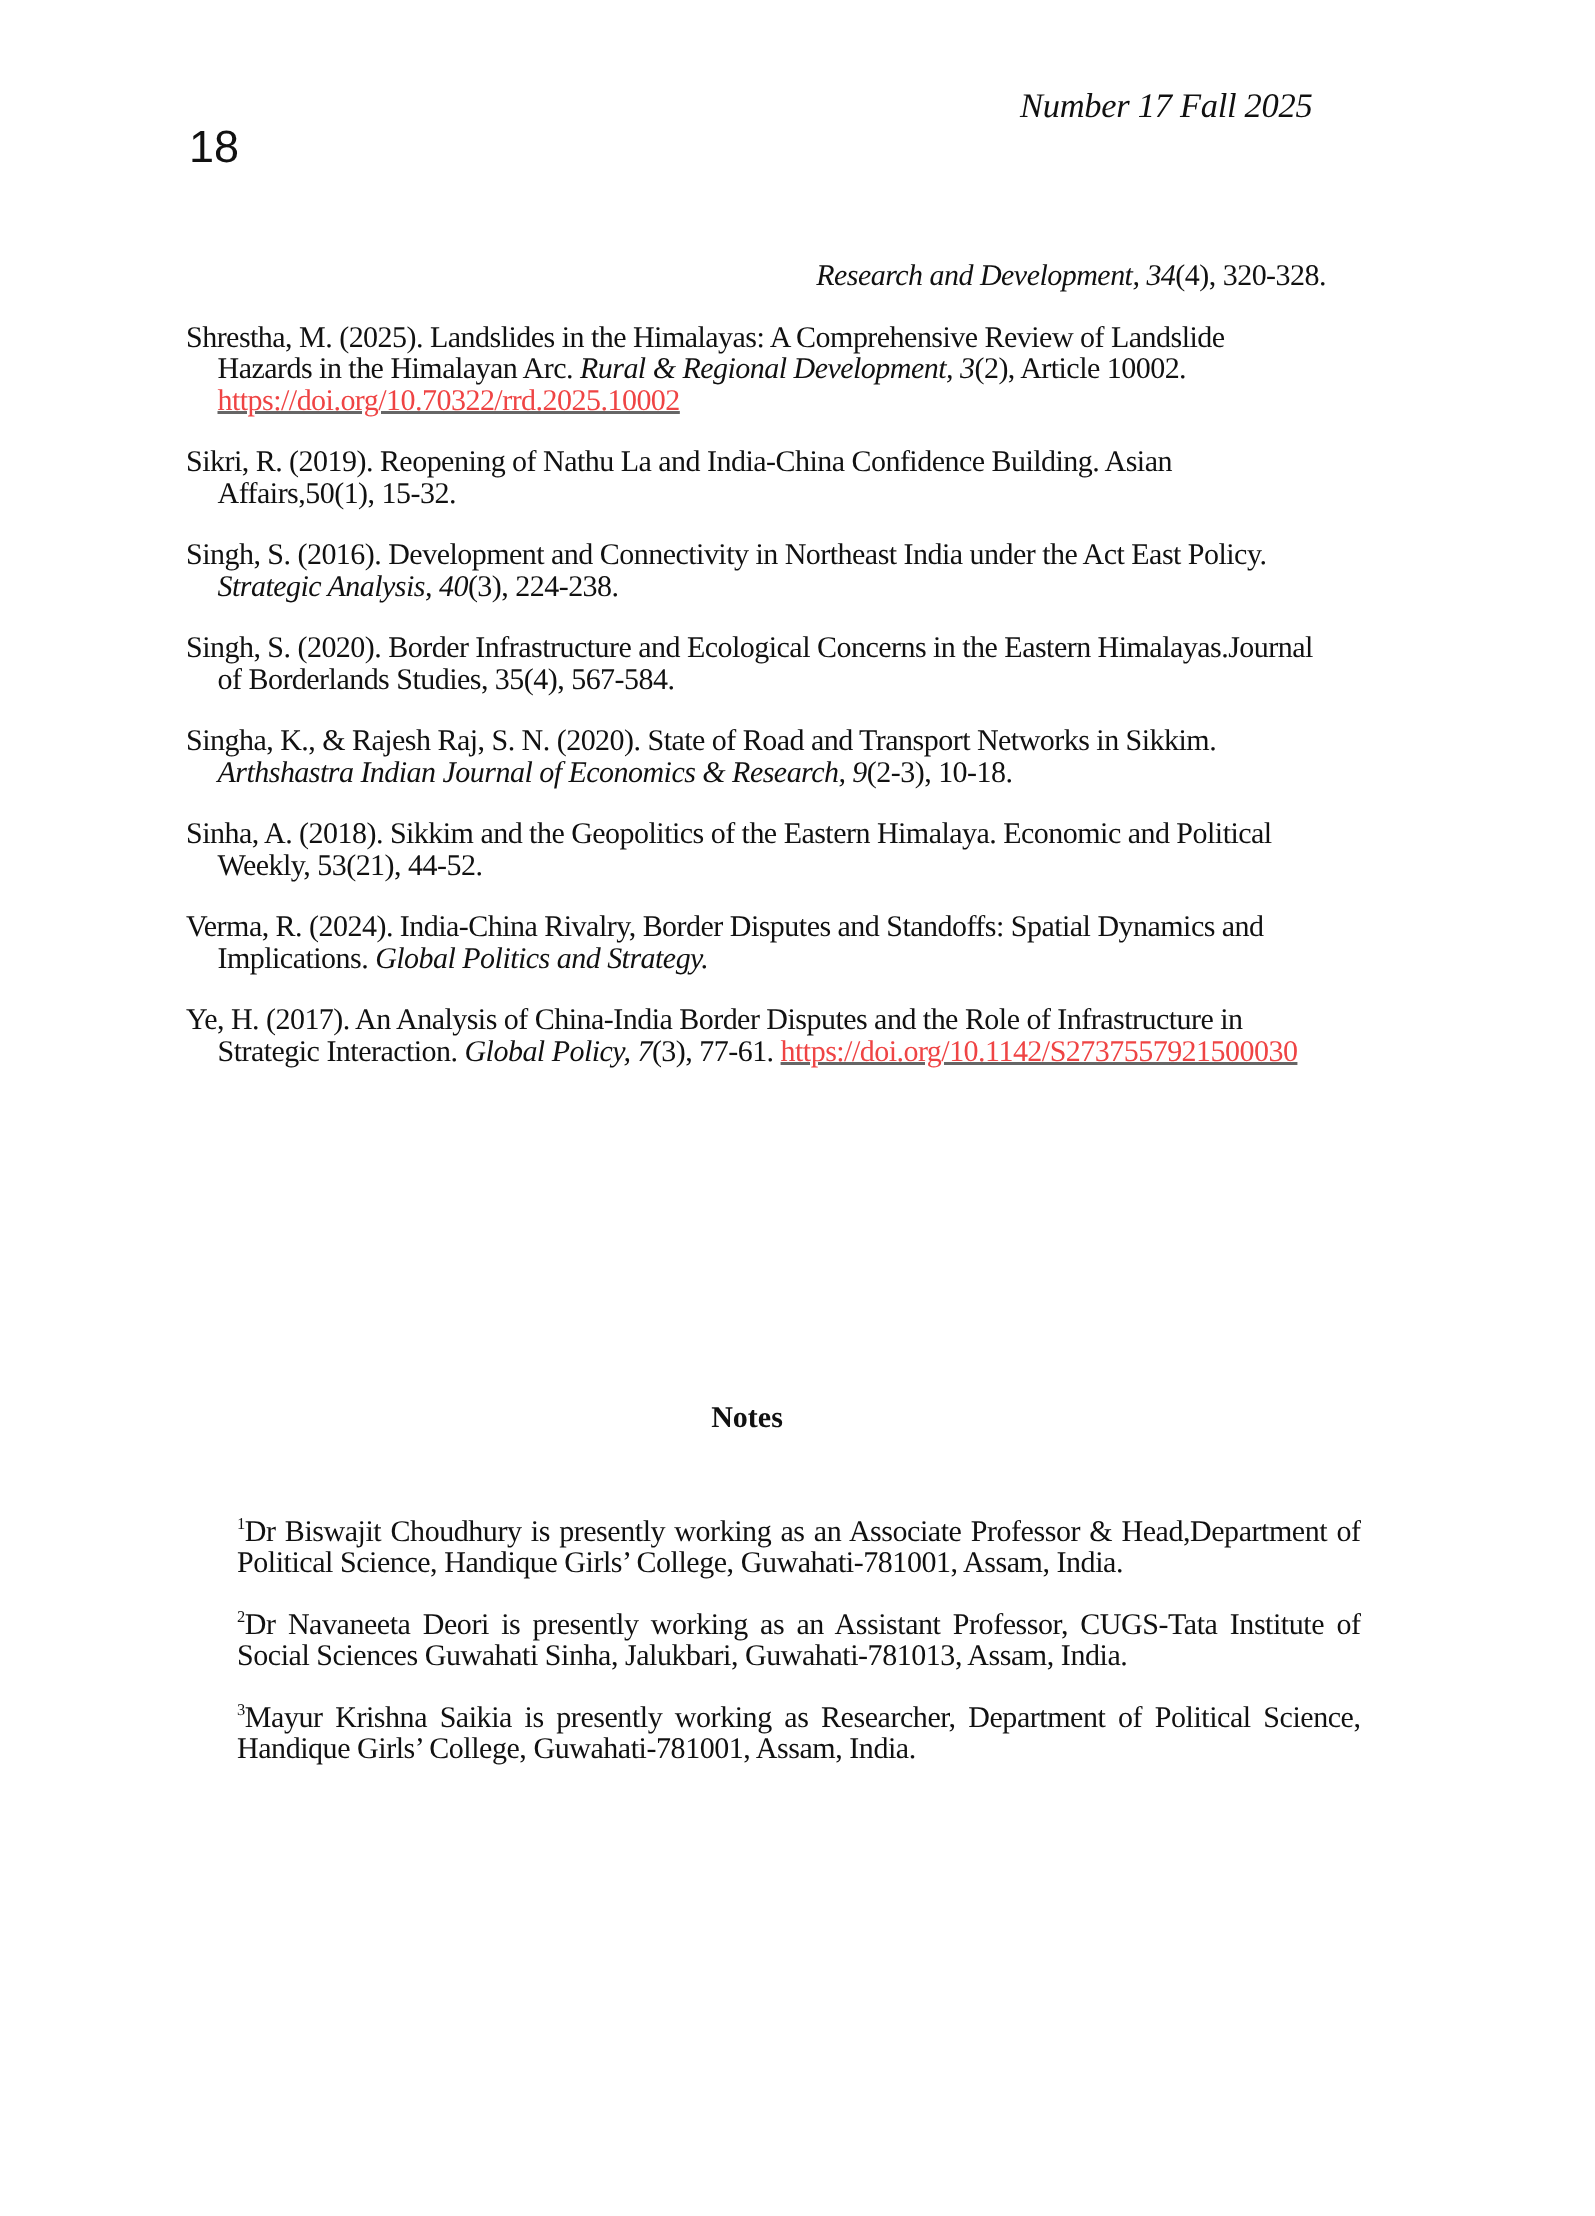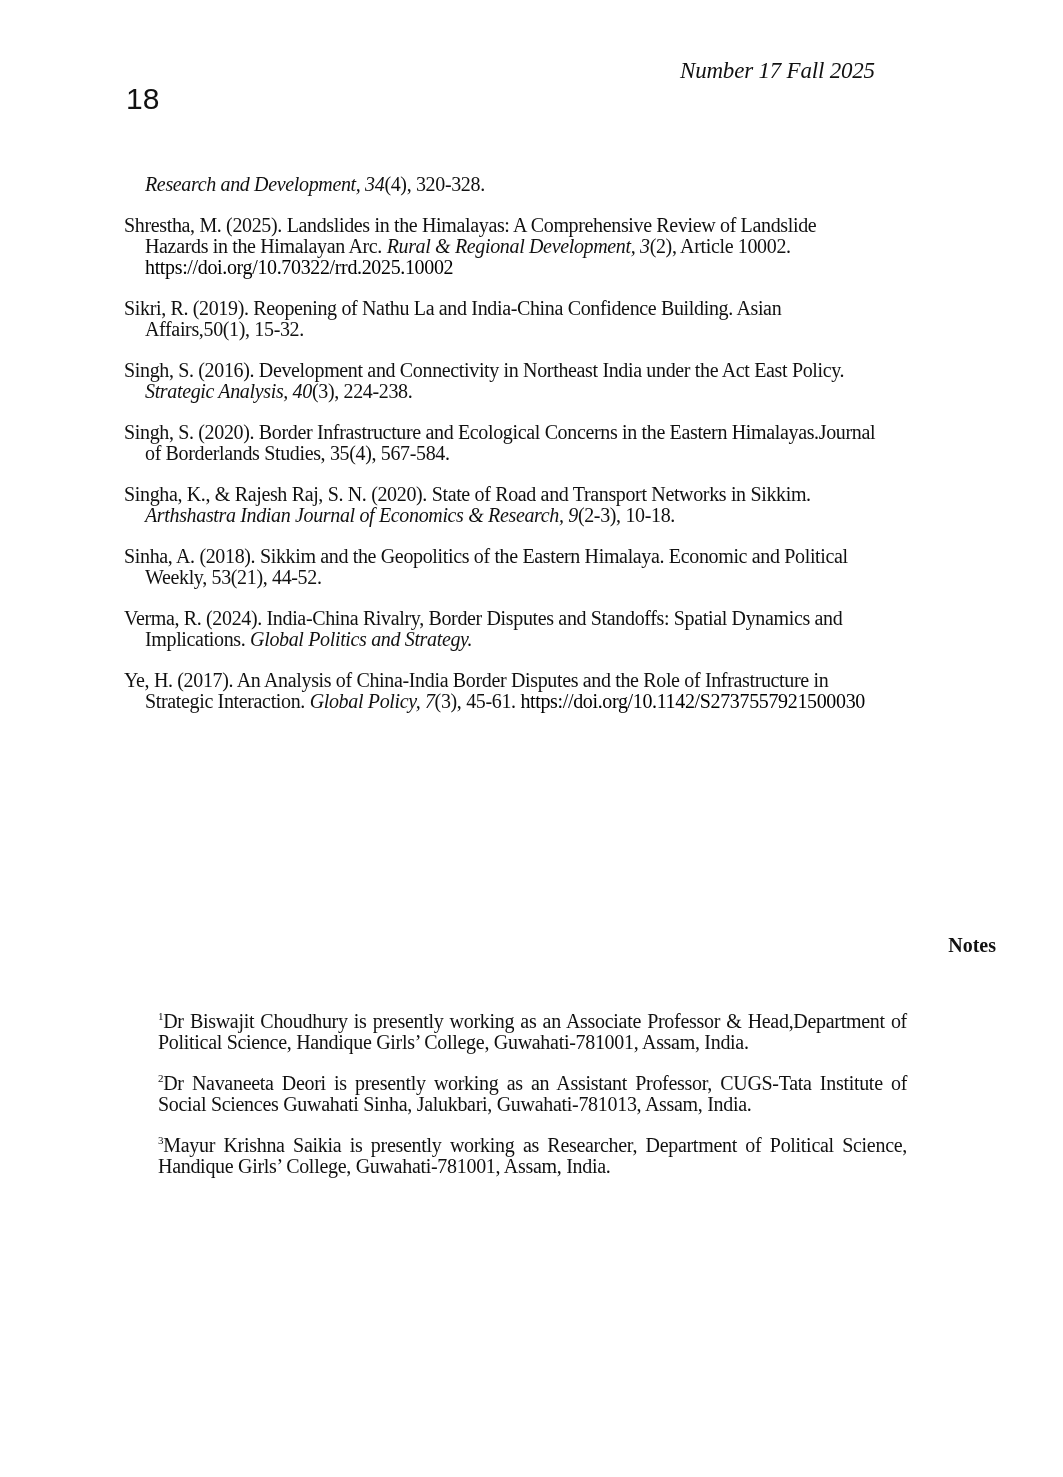--- a/index.html
+++ b/index.html
@@ -12,24 +12,24 @@
   .page-number {
     position: absolute; left: 126px; top: 82px;
     font-family: "Liberation Sans", sans-serif; font-size: 30px;
   }
   .refs {
     position: absolute; left: 124px; top: 174px; width: 760px;
     font-family: "Liberation Serif", serif; font-size: 20px;
     line-height: 21px; letter-spacing: -0.35px;
   }
   .ref { padding-left: 21px; text-indent: -21px; margin: 0 0 20px 0; }
-  .ref.cont { padding-left: 21px; text-indent: 0; }
-  .ref a, .ref .link { color: #000000; text-decoration-color: #666; }
+  .ref.cont { padding-left: 21px; text-indent: 0; text-align: right; }
+  .ref a, .ref .link { color: #ef4444; text-decoration: underline; text-decoration-color: #666; }
   .notes-title {
-    position: absolute; left: 0; width: 996px; top: 934px; text-align: right;
+    position: absolute; left: 0; width: 996px; top: 934px; text-align: center;
     font-family: "Liberation Serif", serif; font-weight: bold; font-size: 20px;
   }
   .notes {
     position: absolute; left: 124px; top: 1011px; width: 749px;
     font-family: "Liberation Serif", serif; font-size: 20px;
     line-height: 21px; letter-spacing: -0.3px; margin-left: 34px;
   }
   .note { text-align: justify; margin: 0 0 20px 0; }
   .note sup { font-size: 11px; vertical-align: 8px; line-height: 0; }
   i { font-style: italic; }
@@ -42,21 +42,21 @@
 
 <div class="refs" id="refs">
     <p class="ref cont"><i>Research and Development, 34</i><span>(4), 320-328.</span></p>
     <p class="ref"><span>Shrestha, M. (2025). Landslides in the Himalayas: A Comprehensive Review of Landslide Hazards in the Himalayan Arc. </span><i>Rural &amp; Regional Development, 3</i><span>(2), Article 10002. </span><span class="link">https://doi.org/10.70322/rrd.2025.10002</span></p>
     <p class="ref"><span>Sikri, R. (2019). Reopening of Nathu La and India-China Confidence Building. Asian Affairs,50(1), 15-32.</span></p>
     <p class="ref"><span>Singh, S. (2016). Development and Connectivity in Northeast India under the Act East Policy. </span><i>Strategic Analysis, 40</i><span>(3), 224-238.</span></p>
     <p class="ref"><span>Singh, S. (2020). Border Infrastructure and Ecological Concerns in the Eastern Himalayas.Journal of Borderlands Studies, 35(4), 567-584.</span></p>
     <p class="ref"><span>Singha, K., &amp; Rajesh Raj, S. N. (2020). State of Road and Transport Networks in Sikkim. </span><i>Arthshastra Indian Journal of Economics &amp; Research, 9</i><span>(2-3), 10-18.</span></p>
     <p class="ref"><span>Sinha, A. (2018). Sikkim and the Geopolitics of the Eastern Himalaya. Economic and Political Weekly, 53(21), 44-52.</span></p>
     <p class="ref"><span>Verma, R. (2024). India-China Rivalry, Border Disputes and Standoffs: Spatial Dynamics and Implications. </span><i>Global Politics and Strategy.</i></p>
-    <p class="ref"><span>Ye, H. (2017). An Analysis of China-India Border Disputes and the Role of Infrastructure in Strategic Interaction. </span><i>Global Policy, 7</i><span>(3), 45-61. </span><span class="link">https://doi.org/10.1142/S2737557921500030</span></p>
+    <p class="ref"><span>Ye, H. (2017). An Analysis of China-India Border Disputes and the Role of Infrastructure in Strategic Interaction. </span><i>Global Policy, 7</i><span>(3), 77-61. </span><span class="link">https://doi.org/10.1142/S2737557921500030</span></p>
   </div>
 
 <div class="notes-title">Notes</div>
 
 <div class="notes">
   <p class="note"><sup>1</sup><span>Dr Biswajit Choudhury is presently working as an Associate Professor &amp; Head,Department of Political Science, Handique Girls’ College, Guwahati-781001, Assam, India.</span></p>
   <p class="note"><sup>2</sup><span>Dr Navaneeta Deori is presently working as an Assistant Professor, CUGS-Tata Institute of Social Sciences Guwahati Sinha, Jalukbari, Guwahati-781013, Assam, India.</span></p>
   <p class="note"><sup>3</sup><span>Mayur Krishna Saikia is presently working as Researcher, Department of Political Science, Handique Girls’ College, Guwahati-781001, Assam, India.</span></p>
 </div>
 

